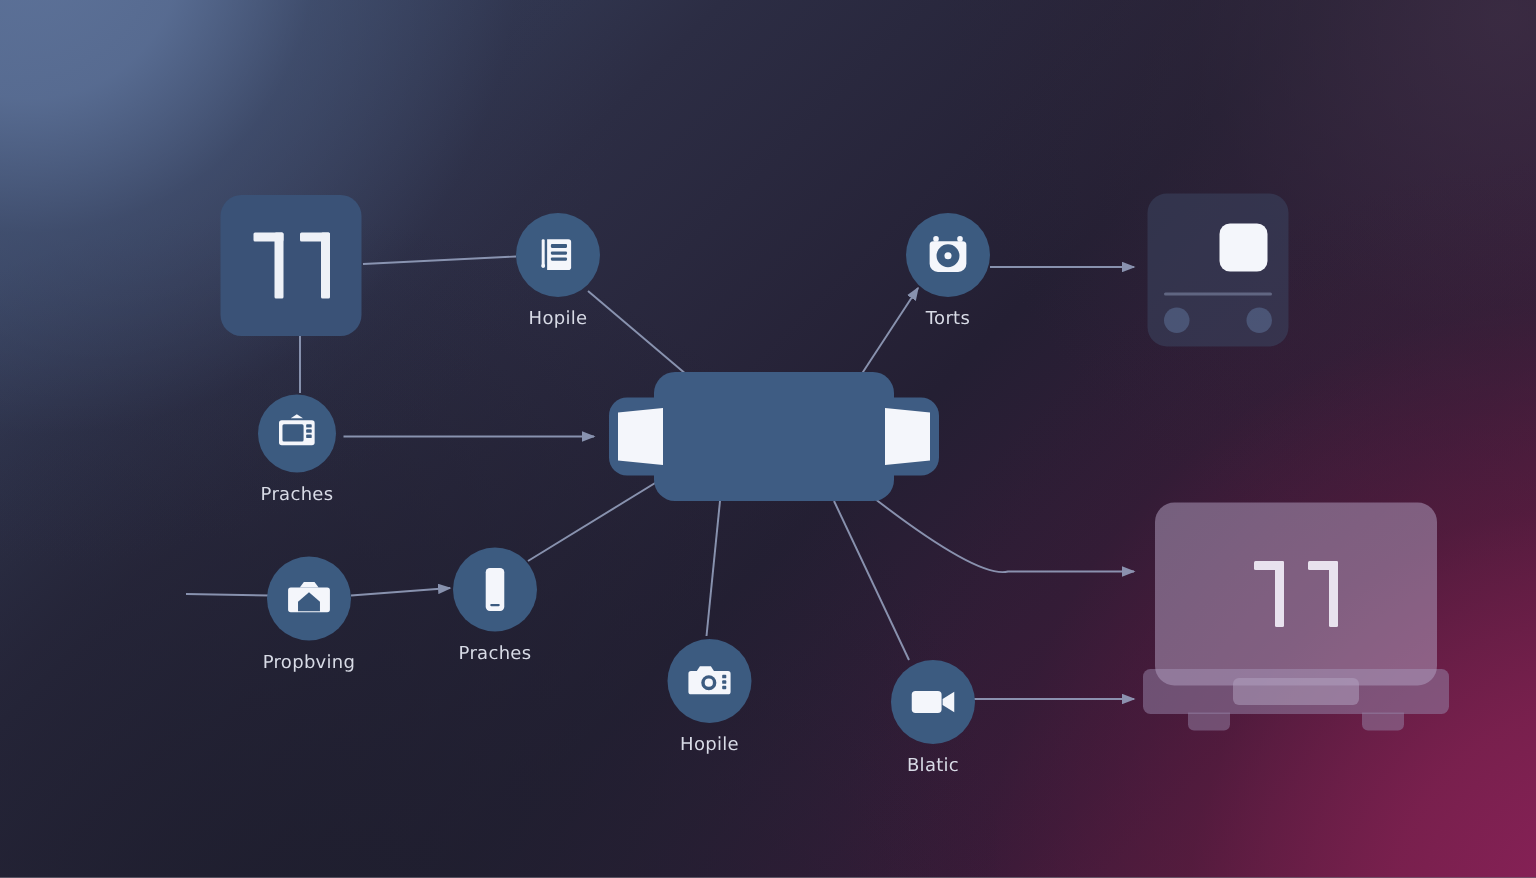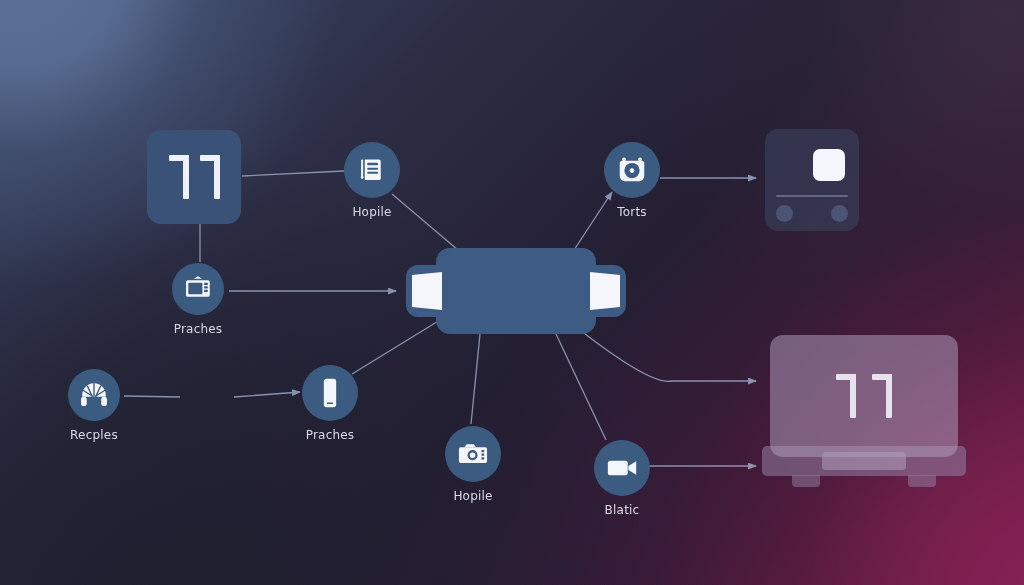--- a/index.html
+++ b/index.html
@@ -139,33 +139,31 @@
         <rect x="2.6" y="4.4" width="20.6" height="14.4" rx="1.6"></rect>
         <rect x="4.6" y="6.6" width="12.2" height="10" rx=".9" fill="#3c5b80"></rect>
         <rect x="18.3" y="6.6" width="3.2" height="2" rx=".5" fill="#3c5b80"></rect>
         <rect x="18.3" y="9.6" width="3.2" height="2" rx=".5" fill="#3c5b80"></rect>
         <rect x="18.3" y="12.6" width="3.2" height="2" rx=".5" fill="#3c5b80"></rect>
       </svg>
     </div>
     <span class="nlabel">Praches</span>
   </div>
 
-  <div class="node" style="left:68px; top:369px;">
-    <div class="cnode sm">
-      <svg width="30" height="30" viewBox="0 0 24 24" fill="#f4f6fb">
-        <path d="M12 2.6A9.4 9.4 0 0 0 2.6 12v1.3h18.8V12A9.4 9.4 0 0 0 12 2.6z"></path>
-        <path d="M12 2.6v10.7M6.6 4.6l4 8.7M17.4 4.6l-4 8.7M3.2 8.2l8 5" stroke="#3c5b80" stroke-width="1.1" fill="none"></path>
-        <path d="M20.8 8.2l-8 5" stroke="#3c5b80" stroke-width="1.1" fill="none"></path>
-        <rect x="1.6" y="13.4" width="4.6" height="7.4" rx="2.3"></rect>
-        <rect x="17.8" y="13.4" width="4.6" height="7.4" rx="2.3"></rect>
-      </svg>
-    </div>
-    <span class="nlabel">Recples</span>
-  </div>
-
+
+  <div class="node" style="left:178px; top:371px;">
+    <div class="cnode">
+      <svg width="32" height="28" viewBox="0 0 28 24" fill="#f4f6fb">
+        <path d="M3.4 5.6h21.2a1.6 1.6 0 0 1 1.6 1.6v11.2a1.6 1.6 0 0 1-1.6 1.6H3.4a1.6 1.6 0 0 1-1.6-1.6V7.2a1.6 1.6 0 0 1 1.6-1.6z"></path>
+        <path d="M8.6 5.6 11 2.4h6.2l2.4 3.2z"></path>
+        <path d="M14 8.4 7.6 13.9v5.6h12.8v-5.6z" fill="#3c5b80"></path>
+      </svg>
+    </div>
+    <span class="nlabel">Propbving</span>
+  </div>
 
   <div class="node" style="left:302px; top:365px;">
     <div class="cnode">
       <svg width="22" height="32" viewBox="0 0 16 30" fill="#f4f6fb">
         <rect x="2.2" y="1.6" width="11.6" height="26.8" rx="2.6"></rect>
         <rect x="5" y="24" width="6" height="1.4" rx=".7" fill="#3c5b80"></rect>
       </svg>
     </div>
     <span class="nlabel">Praches</span>
   </div>

